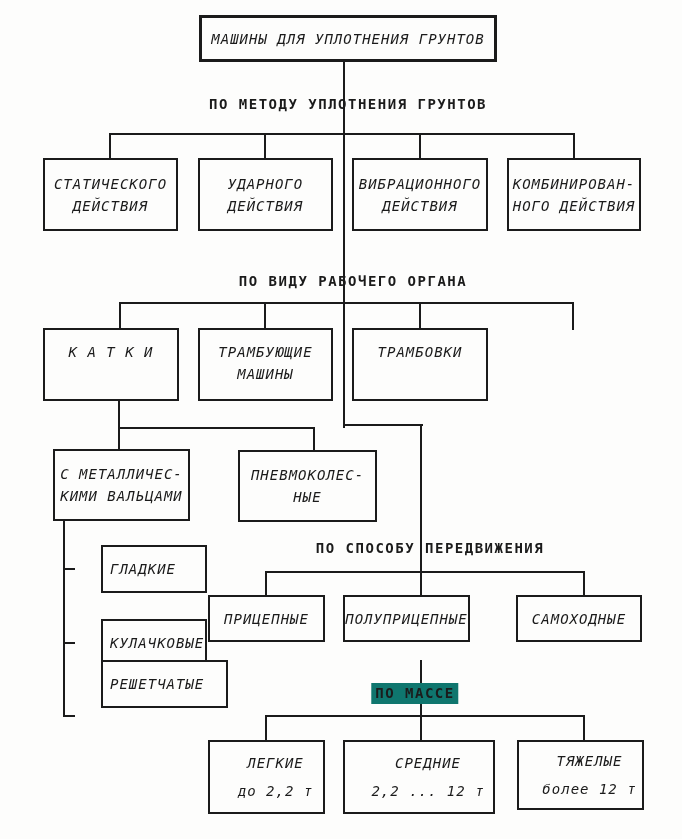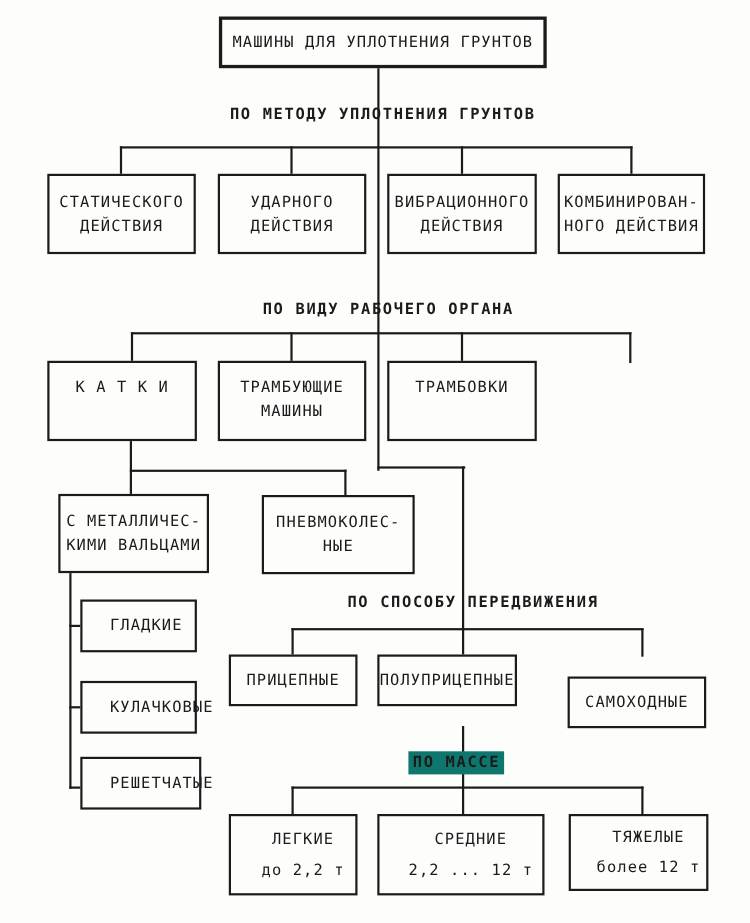--- a/index.html
+++ b/index.html
@@ -4,25 +4,25 @@
 <style>
   html,body{margin:0;padding:0;background:#ffffff;}
   .canvas{
     position:relative;width:682px;height:839px;background:#fdfdfc;
     font-family:"DejaVu Sans Mono", monospace;color:#1b1b1b;overflow:hidden;
   }
   .ln{position:absolute;background:#1b1b1b;}
   .box{
     position:absolute;box-sizing:border-box;border:2px solid #1b1b1b;background:#fdfdfc;
     display:flex;flex-direction:column;align-items:center;justify-content:center;
-    font-size:14px;letter-spacing:1px;line-height:22px;text-align:center;white-space:nowrap;
+    font-size:14px;letter-spacing:1px;line-height:22px;text-align:center;white-space:nowrap;font-style:italic;
   }
   .box.thick{border-width:3px;}
   .box.top{justify-content:flex-start;padding-top:11px;}
-  .box.leftal{align-items:flex-start;padding-left:25px;text-align:left;}
+  .box.leftal{align-items:flex-start;padding-left:7px;text-align:left;margin-left:28px;}
   .box.wide{line-height:28px;padding-left:18px;}
   .lbl{
     position:absolute;transform:translateX(-50%);font-size:14px;line-height:17px;
     letter-spacing:1.5px;white-space:nowrap;font-weight:bold;
   }
   .lbl.bg{background:#0f766e;padding:2px 4px;}
 </style>
 </head>
 <body>
 
@@ -106,31 +106,31 @@
   <div class="box" style="left:238px;top:450px;width:139px;height:72px">
     <span>ПНЕВМОКОЛЕС-</span>
     <span>НЫЕ</span>
   </div>
   <div class="box leftal" style="left:73px;top:545px;width:106px;height:48px">
     <span>ГЛАДКИЕ</span>
   </div>
   <div class="box leftal" style="left:73px;top:619px;width:106px;height:48px">
     <span>КУЛАЧКОВЫЕ</span>
   </div>
-  <div class="box leftal" style="left:73px;top:688px;width:110px;height:48px">
+  <div class="box leftal" style="left:73px;top:660px;width:127px;height:48px">
     <span>РЕШЕТЧАТЫЕ</span>
   </div>
 
   <div class="box" style="left:208px;top:595px;width:117px;height:47px">
     <span>ПРИЦЕПНЫЕ</span>
   </div>
   <div class="box" style="left:343px;top:595px;width:127px;height:47px">
     <span>ПОЛУПРИЦЕПНЫЕ</span>
   </div>
-  <div class="box" style="left:516px;top:615px;width:126px;height:47px">
+  <div class="box" style="left:516px;top:595px;width:126px;height:47px">
     <span>САМОХОДНЫЕ</span>
   </div>
 
   <div class="box wide" style="left:208px;top:740px;width:117px;height:74px">
     <span>ЛЕГКИЕ</span>
     <span>до 2,2 т</span>
   </div>
   <div class="box wide" style="left:343px;top:740px;width:152px;height:74px">
     <span>СРЕДНИЕ</span>
     <span>2,2 ... 12 т</span>

